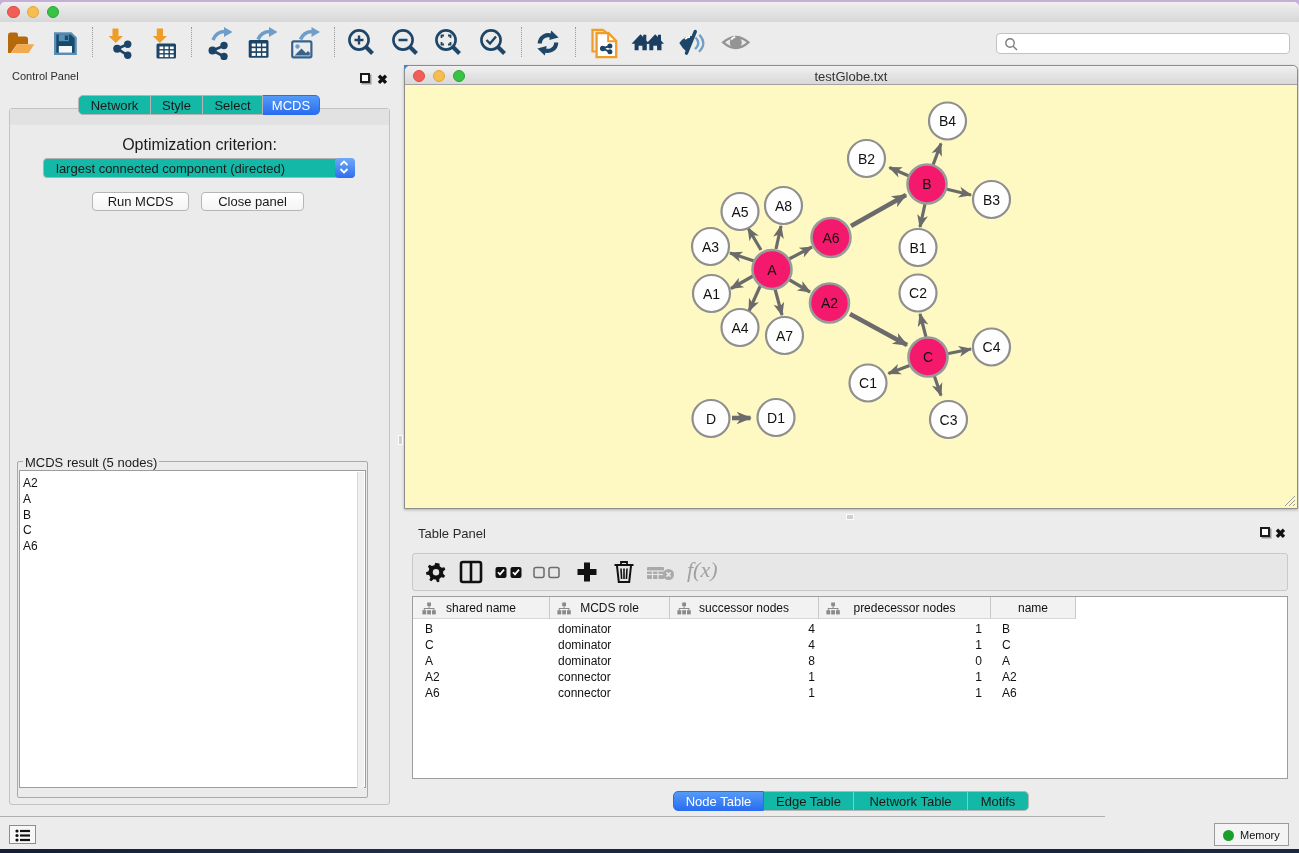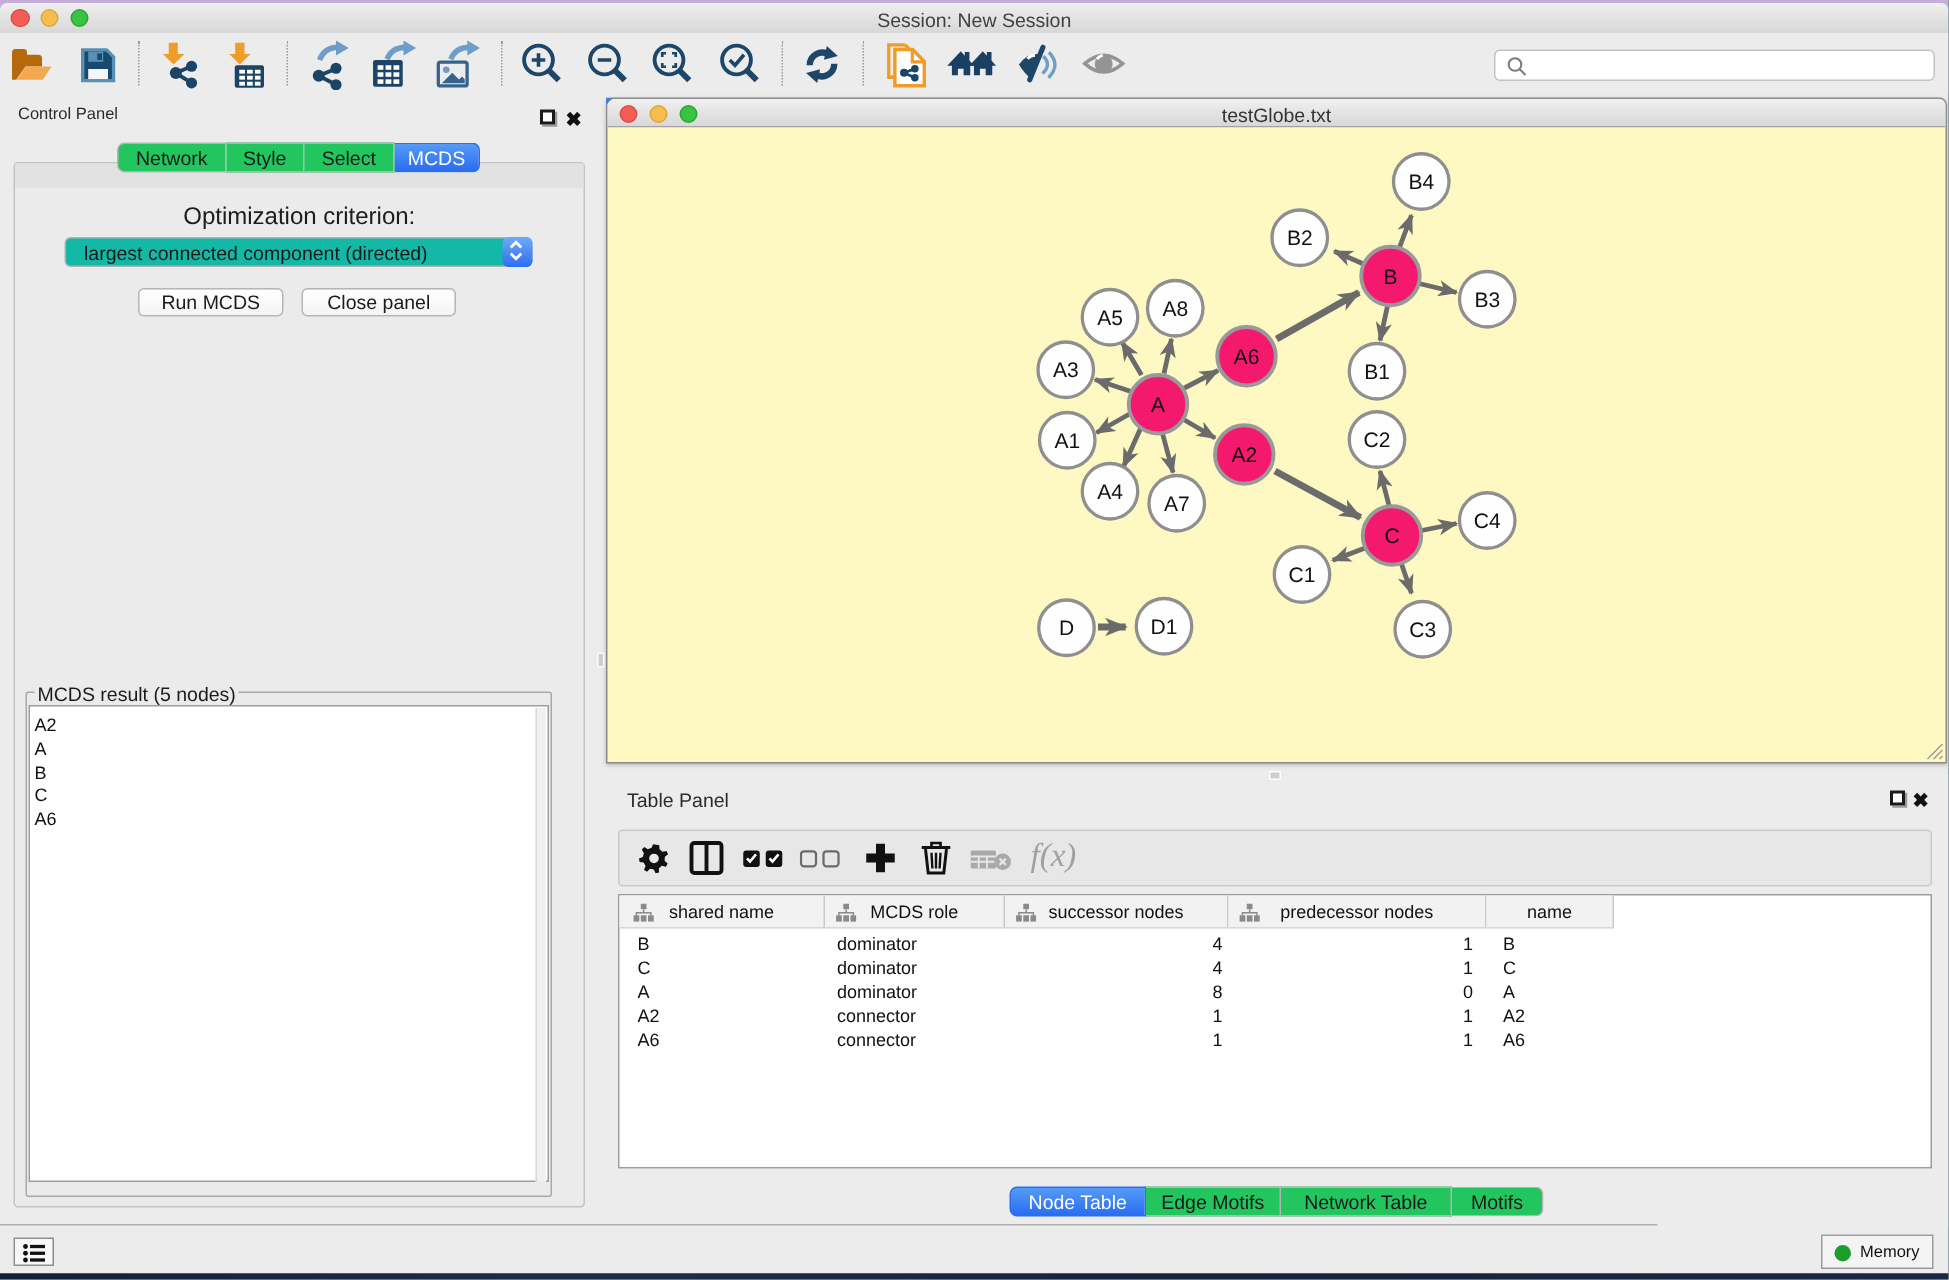--- a/index.html
+++ b/index.html
@@ -21,21 +21,21 @@
 .ticon { position:absolute; top:4px; width:34px; height:34px; }
 #searchbox { position:absolute; left:996px; top:11px; width:294px; height:21px; background:#fff; border:1px solid #c2c2c2; border-radius:4px; }
 #searchbox svg { position:absolute; left:7px; top:3px; }
 
 #controlpanel { position:absolute; left:0; top:60px; width:399px; height:754px; background:#ececec; }
 #cp-title { position:absolute; left:12px; top:8px; font-size:11px; color:#2b2b2b; }
 .wsq { position:absolute; width:10px; height:10px; border:2px solid #1a1a1a; background:#fdfdfd; box-shadow:1.5px 1.5px 0 #9a9a9a; }
 .wx { position:absolute; font-size:13px; font-weight:bold; color:#111; }
 
 .seg { position:absolute; display:flex; height:20px; font-size:13px; }
-.seg .s { background:#22c55e; border:1px solid #b4b4b4; border-left:none; color:#1a1a1a; display:flex; align-items:center; justify-content:center; }
+.seg .s { background:#14b8a6; border:1px solid #b4b4b4; border-left:none; color:#1a1a1a; display:flex; align-items:center; justify-content:center; }
 .seg .s:first-child { border-left:1px solid #b4b4b4; border-radius:5px 0 0 5px; }
 .seg .s:last-child { border-radius:0 5px 5px 0; }
 .seg .s.on { background:linear-gradient(#559bf7,#2a6df0); color:#fff; border-color:#2a6df0; }
 #cp-box { position:absolute; left:9px; top:46px; width:381px; height:697px; border:1px solid #c3c3c3; border-radius:3px; background:#ebebeb; }
 #opt-label { position:absolute; left:0; top:74px; width:399px; text-align:center; font-size:16px; color:#1c1c1c; }
 #dropdown { position:absolute; left:43px; top:96px; width:312px; height:20px; background:#14b8a6; border:1px solid #b2b2b2; border-radius:4px; }
 #dropdown .dtext { position:absolute; left:12px; top:2px; font-size:13px; color:#1a1a1a; }
 #dropdown .stepper { position:absolute; right:-1px; top:-1px; width:20px; height:20px; background:linear-gradient(#6faaf8,#2d6ef0); border-radius:4px; }
 .btn { position:absolute; height:19px; background:linear-gradient(#ffffff,#f4f4f4); border:1px solid #b6b6b6; border-radius:4px; font-size:13px; color:#1a1a1a; text-align:center; }
 
@@ -70,21 +70,20 @@
 #membtn .mt { position:absolute; left:25px; top:5px; }
 </style>
 </head>
 <body>
 <div id="desktop-top"></div>
 <div id="app">
   <div id="titlebar">
     <div class="tl t-red"></div>
       <div class="tl t-yel"></div>
       <div class="tl t-grn"></div>
-    <div id="title-text">Session: New Session</div>
   </div>
   <div id="toolbar">
     <svg class="ticon" style="left:5px;" viewBox="0 0 34 34">
       <path d="M3 27.1 L3 9.2 Q3 6.6 5.2 6.6 L11 6.6 Q13 6.6 13 9 L13 10.5 L20.5 10.5 Q23 10.5 23 13 L23 18.3 L12 18.3 L5.8 27.1 Z" fill="#b5690b"></path>
       <path d="M6.3 27.1 L12.3 18.3 L29.3 18.3 L23.6 27.1 Z" fill="#f3a94f"></path>
     </svg>
     <svg class="ticon" style="left:47px;" viewBox="0 0 34 34">
       <path d="M7 6.2 L24.5 6.2 L29.8 11.5 L29.8 28.9 L7 28.9 Z" fill="#5a8fb4"></path>
       <path d="M9.3 8.4 L23.7 8.4 L27.6 12.3 L27.6 26.7 L9.3 26.7 Z" fill="#174a6e"></path>
       <rect x="11.8" y="8.4" width="10" height="6.8" fill="#5a8fb4"></rect>
@@ -494,21 +493,21 @@
       <div class="trow" style="left:500px; top:72px; width:69px; text-align:right;">1</div>
       <div class="trow" style="left:500px; top:88px; width:69px; text-align:right;">1</div>
       <div class="trow" style="left:589px; top:24px;">B</div>
       <div class="trow" style="left:589px; top:40px;">C</div>
       <div class="trow" style="left:589px; top:56px;">A</div>
       <div class="trow" style="left:589px; top:72px;">A2</div>
       <div class="trow" style="left:589px; top:88px;">A6</div>
     </div>
     <div class="seg" style="left:274px; top:275px;">
       <div class="s on" style="width:91px;">Node Table</div>
-      <div class="s" style="width:90px;">Edge Motifs</div>
+      <div class="s" style="width:90px;">Edge Table</div>
       <div class="s" style="width:114px;">Network Table</div>
       <div class="s" style="width:61px;">Motifs</div>
     </div>
   </div>
   <div style="position:absolute;left:398px;top:433px;width:5px;height:10px;background:#cfcfcf;border:1px solid #fdfdfd;"></div>
   <div style="position:absolute;left:846px;top:512px;width:8px;height:6px;background:#cfcfcf;border:1px solid #fdfdfd;"></div>
   <div id="statusbar">
     <div id="listbtn">
         <svg width="25" height="17" viewBox="0 0 25 17" style="position:absolute;left:1px;top:1px;">
           <g fill="#111">

